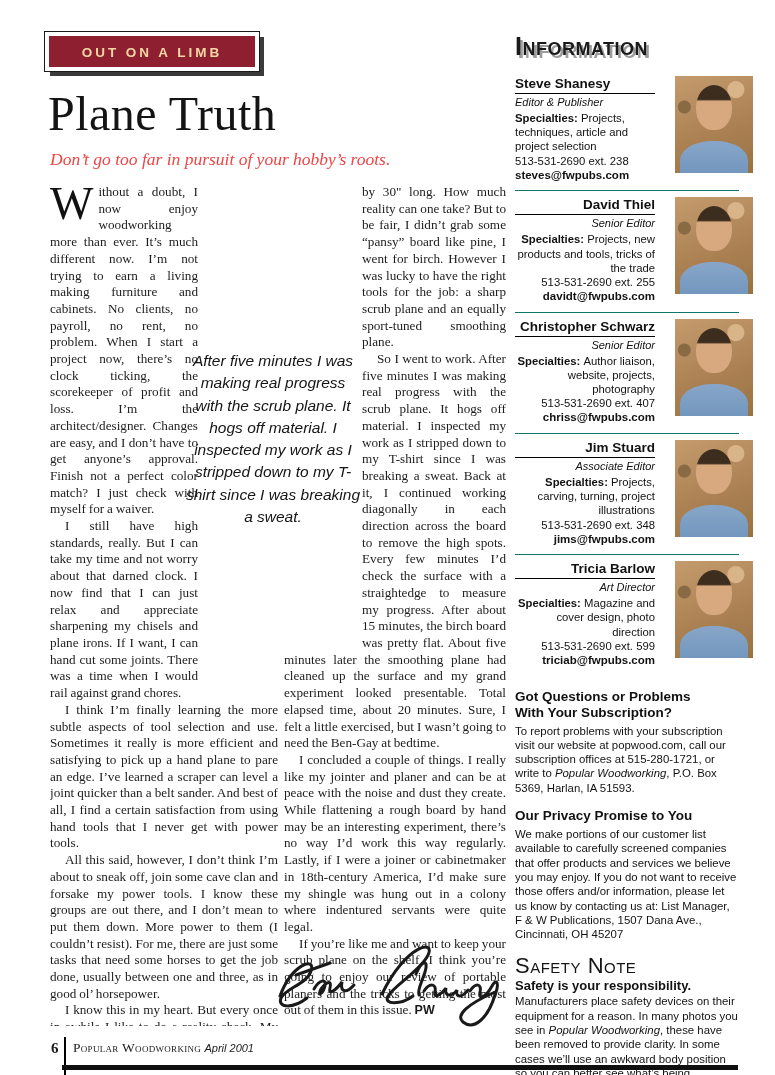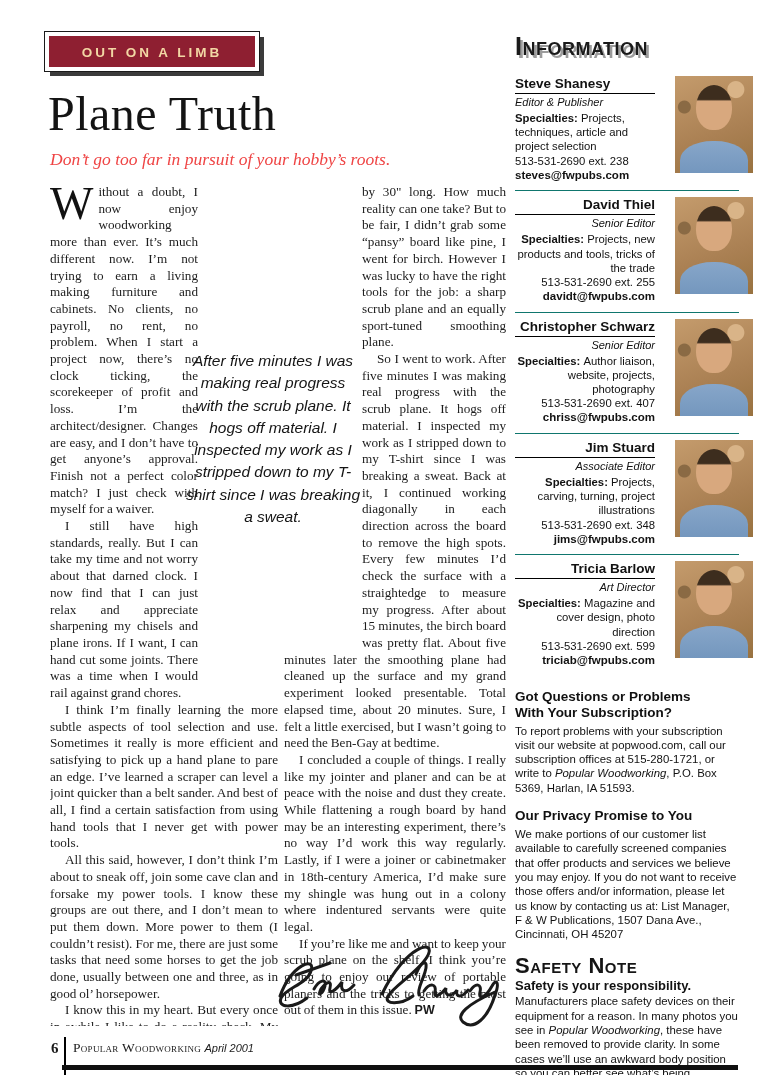--- a/index.html
+++ b/index.html
@@ -61,21 +61,21 @@
        linear-gradient(160deg,#c49b6c,#aa8053 60%,#987240);}
   .photo::before{content:"";position:absolute;left:21px;top:9px;width:36px;height:45px;
        border-radius:50% 50% 46% 46%;
        background:linear-gradient(#3d2d1e 0 32%, #d8a87e 36%);}
   .photo::after{content:"";position:absolute;left:5px;bottom:-8px;width:68px;height:40px;
        border-radius:48% 48% 0 0;background:linear-gradient(#87a6c9,#6f93bb);}
 
   .side-section{margin-top:13px;}
   .side-heading{font-size:13.5px;font-weight:bold;line-height:16px;color:#111;}
   .side-body{font-size:11.4px;line-height:14.3px;margin-top:3px;}
-  .safety-heading{font-size:22px;font-weight:bold;font-variant:small-caps;
+  .safety-heading{font-size:22px;font-weight:normal;font-variant:small-caps;
         letter-spacing:0.5px;line-height:24px;color:#151515;}
   .safety-sub{font-size:13px;font-weight:bold;line-height:15px;}
 
   
   .footer-num{position:absolute;left:51px;top:1040px;font-size:15px;font-weight:bold;}
   .footer-rule{position:absolute;left:64px;top:1037px;width:2px;height:38px;background:#000;}
   .footer-text{position:absolute;left:73px;top:1040px;font-size:13.5px;}
   .footer-mag{font-variant:small-caps;letter-spacing:0.3px;}
   .footer-issue{font-style:italic;font-family:"Liberation Sans",sans-serif;font-size:11px;}
   .bottom-bar{position:absolute;left:62px;top:1065px;width:676px;height:5px;background:#101010;}

